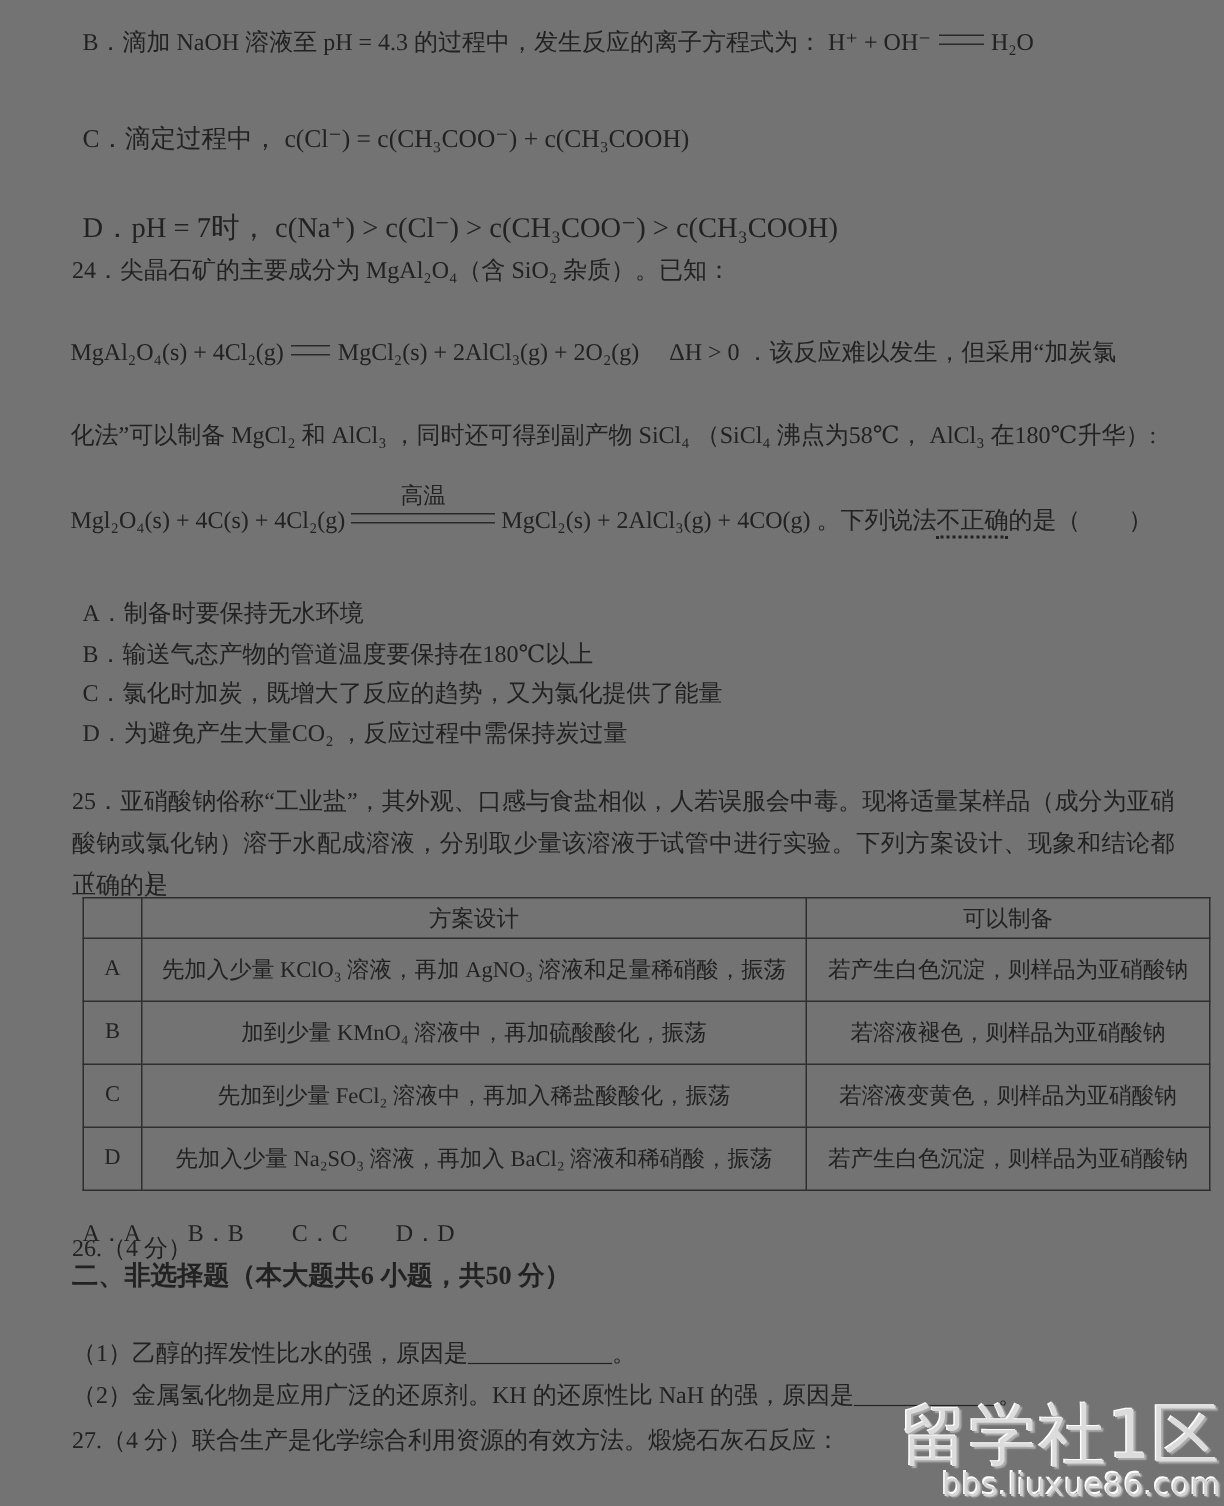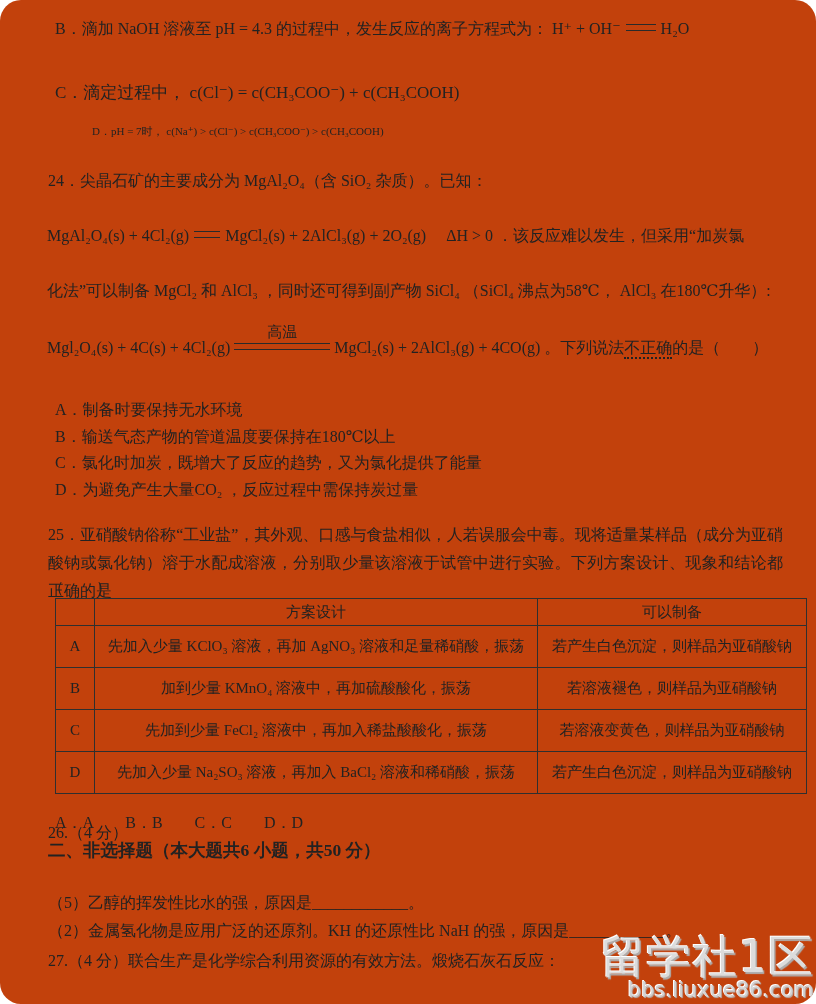--- a/index.html
+++ b/index.html
@@ -1,23 +1,22 @@
 <!DOCTYPE html>
 <html><head>
 <meta charset="utf-8">
 <style>
   html,body{margin:0;padding:0;background:#ffffff;}
   .page{
     position:relative;
     width:816px;height:1004px;
-    background:#c2410c;
+    background:#737373;
     font-family:"Liberation Serif","DejaVu Serif",serif;
     color:#222;
     overflow:hidden;
-    border-radius:21px;
   }
   .abs{position:absolute;}
   .t{font-size:16px;line-height:1.4;white-space:nowrap;}
   .wrap{white-space:normal;}
   
   .dline{
     display:inline-block;height:5px;
     border-top:1.7px solid #2a2a2a;border-bottom:1.7px solid #2a2a2a;
     vertical-align:3px;margin:0 5px;
   }
@@ -66,21 +65,21 @@
 </style>
 </head>
 <body>
 
 <div class="page">
 
   <div class="abs t" style="left:55px;top:18px;">
     <span>B．滴加 NaOH 溶液至 pH = 4.3 的过程中，发生反应的离子方程式为： H⁺ + OH⁻</span><span class="dline" style="width:30px;"></span><span>H₂O</span>
   </div>
   <div class="abs t" style="left:55px;top:81px;font-size:17px;">C．滴定过程中， c(Cl⁻) = c(CH₃COO⁻) + c(CH₃COOH)</div>
-  <div class="abs t" style="left:55px;top:124px;font-size:11px;margin-left:37px;">D．pH = 7时， c(Na⁺) &gt; c(Cl⁻) &gt; c(CH₃COO⁻) &gt; c(CH₃COOH)</div>
+  <div class="abs t" style="left:55px;top:140px;font-size:19px;">D．pH = 7时， c(Na⁺) &gt; c(Cl⁻) &gt; c(CH₃COO⁻) &gt; c(CH₃COOH)</div>
 
   <div class="abs t" style="left:48px;top:170px;">24．尖晶石矿的主要成分为 MgAl₂O₄（含 SiO₂ 杂质）。已知：</div>
 
   <div class="abs t" style="left:47px;top:225px;">
     <span>MgAl₂O₄(s) + 4Cl₂(g)</span><span class="dline" style="width:26px;"></span><span>MgCl₂(s) + 2AlCl₃(g) + 2O₂(g)　 ΔH &gt; 0 ．该反应难以发生，但采用“加炭氯</span>
   </div>
 
   <div class="abs t" style="left:47px;top:280px;">化法”可以制备 MgCl₂ 和 AlCl₃ ，同时还可得到副产物 SiCl₄ （SiCl₄ 沸点为58℃， AlCl₃ 在180℃升华）:</div>
 
   <div class="abs t" style="left:47px;top:337px;">
@@ -123,21 +122,21 @@
       <td>若产生白色沉淀，则样品为亚硝酸钠</td>
     </tr>
   </tbody>
     </table>
 
   <div class="abs t" style="left:55px;top:812px;">A．A　　B．B　　C．C　　D．D</div>
 
   <div class="abs t bold" style="left:48px;top:838px;font-size:17.5px;">二、非选择题（本大题共6 小题，共50 分）</div>
 
   <div class="abs t" style="left:48px;top:822px;">26.（4 分）</div>
-  <div class="abs t" style="left:48px;top:892px;">（5）乙醇的挥发性比水的强，原因是____________。</div>
+  <div class="abs t" style="left:48px;top:892px;">（1）乙醇的挥发性比水的强，原因是____________。</div>
   <div class="abs t" style="left:48px;top:920px;">（2）金属氢化物是应用广泛的还原剂。KH 的还原性比 NaH 的强，原因是____________。</div>
 
   <div class="abs t" style="left:48px;top:950px;">27.（4 分）联合生产是化学综合利用资源的有效方法。煅烧石灰石反应：</div>
 
   <div class="wm">
     <div class="wm-title">留学社1区</div>
     <div class="wm-url">bbs.liuxue86.com</div>
   </div>
 
 </div>

